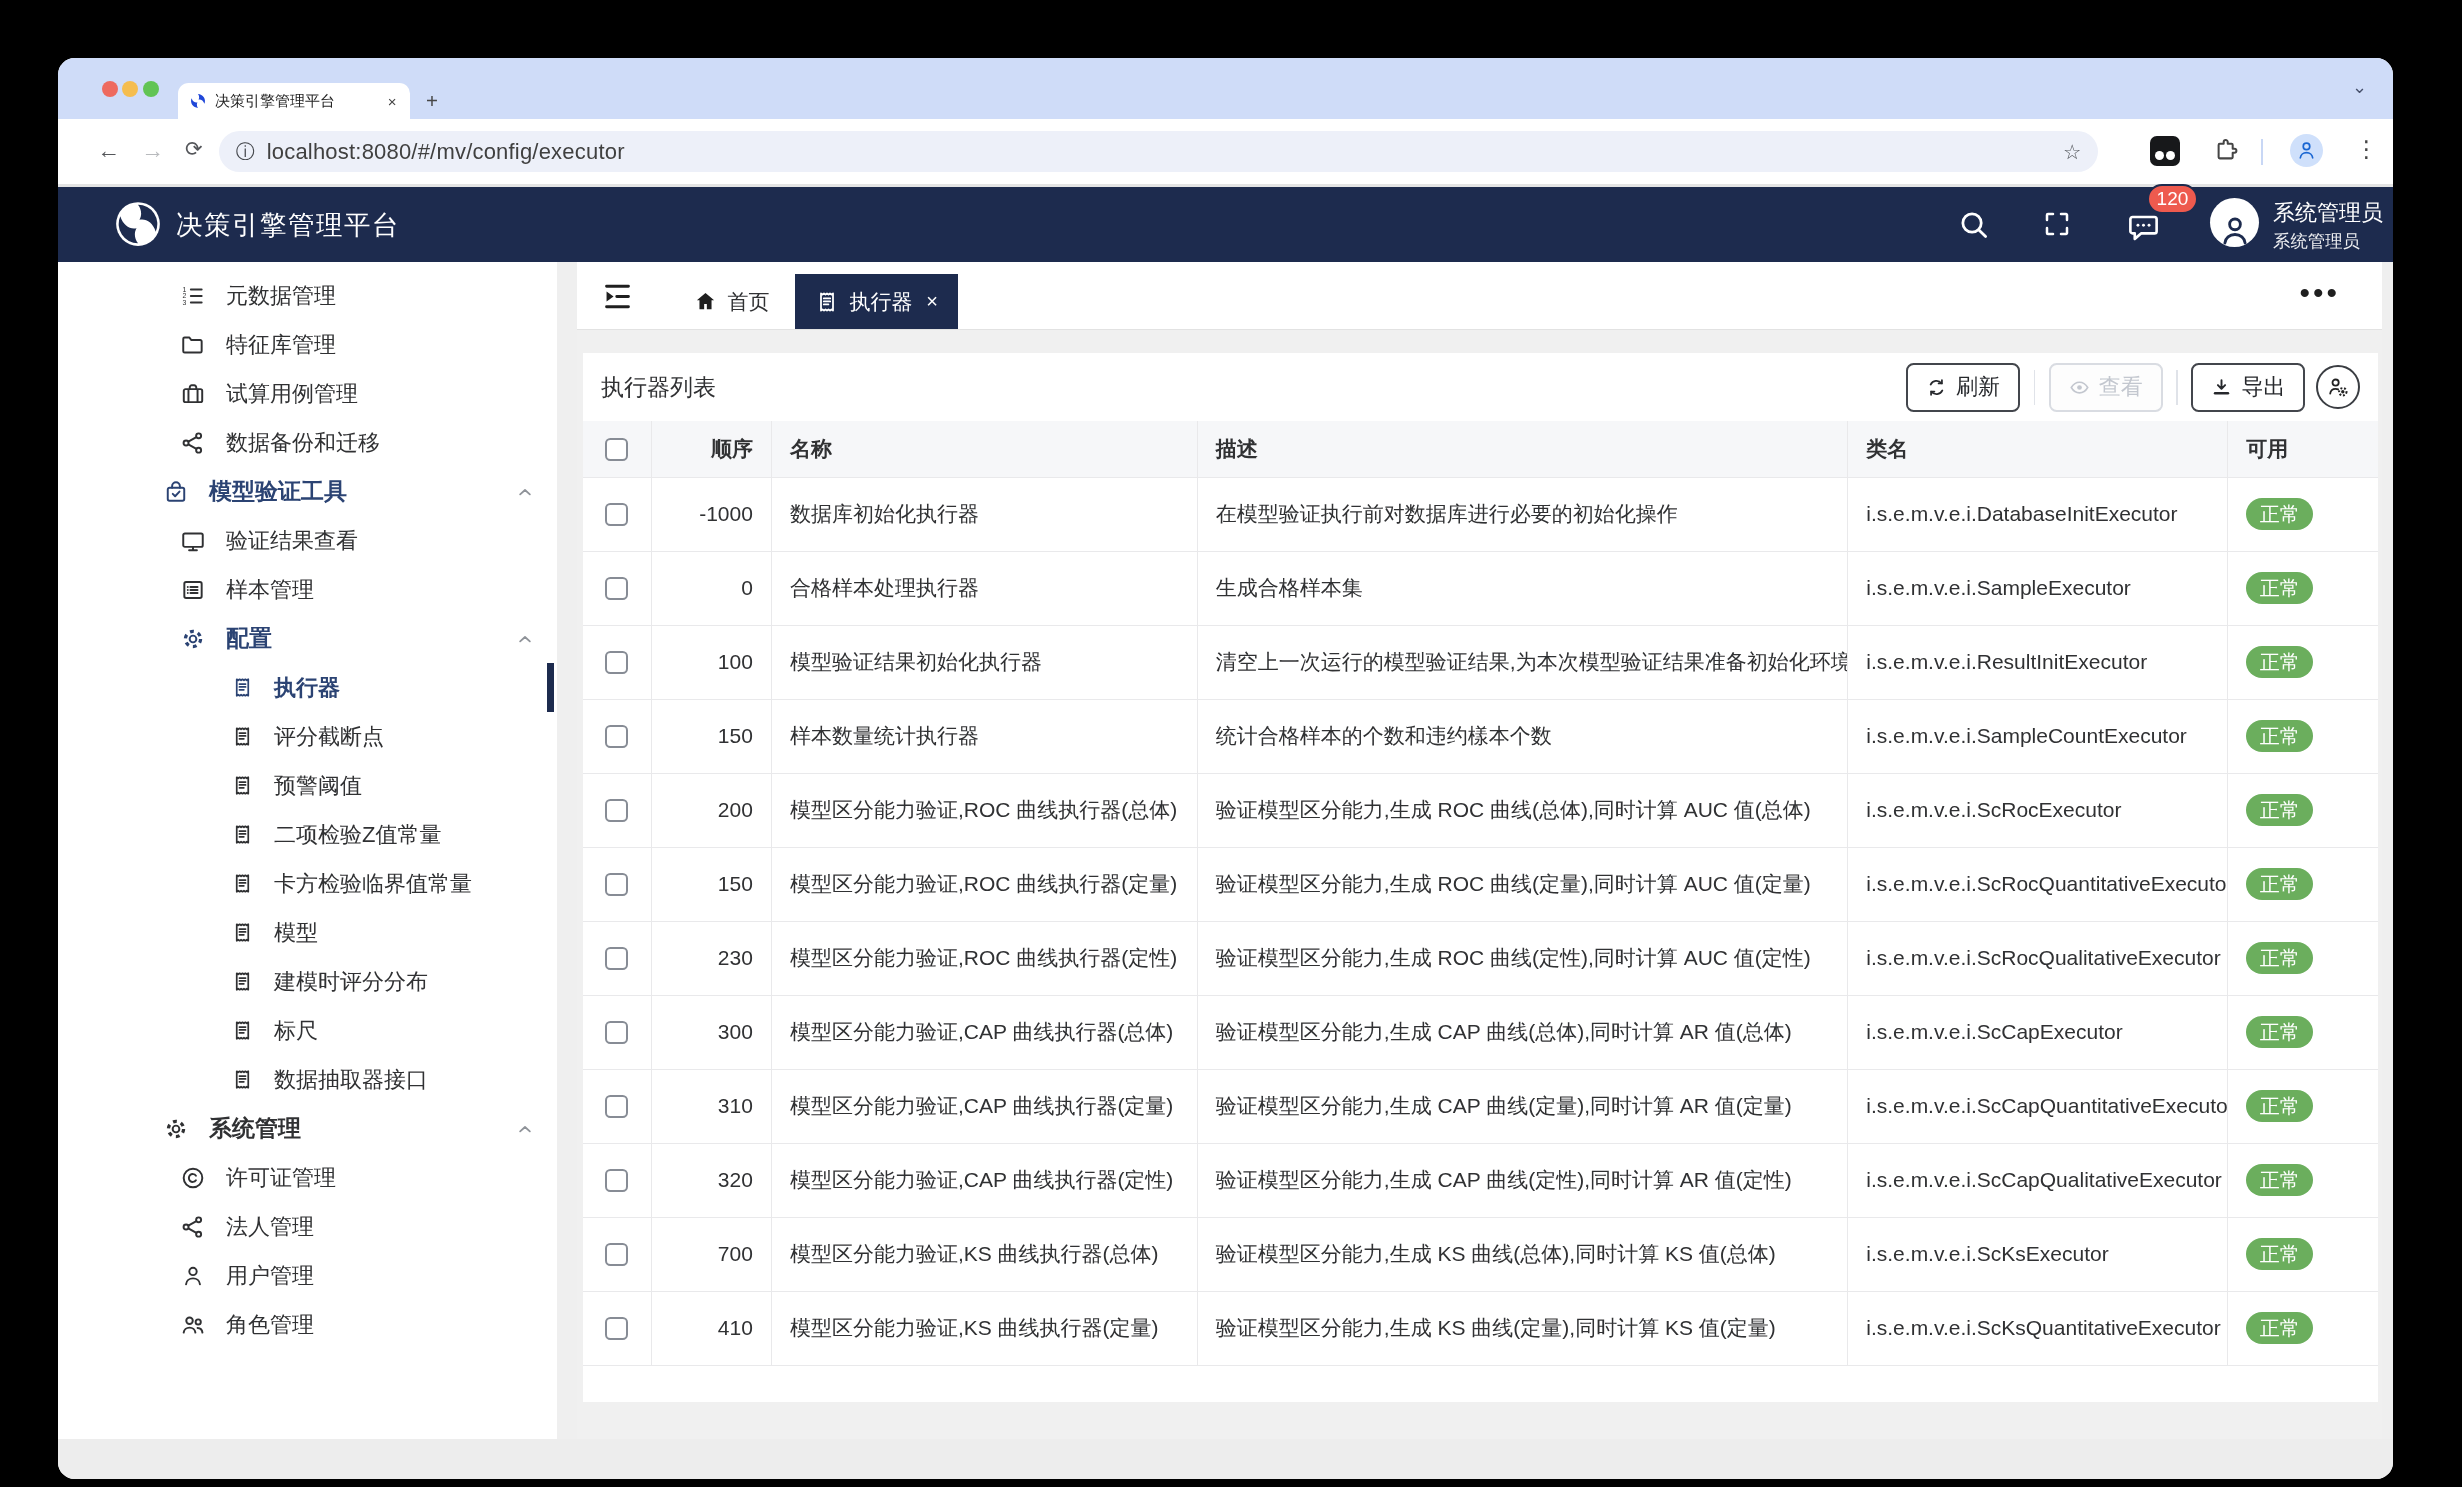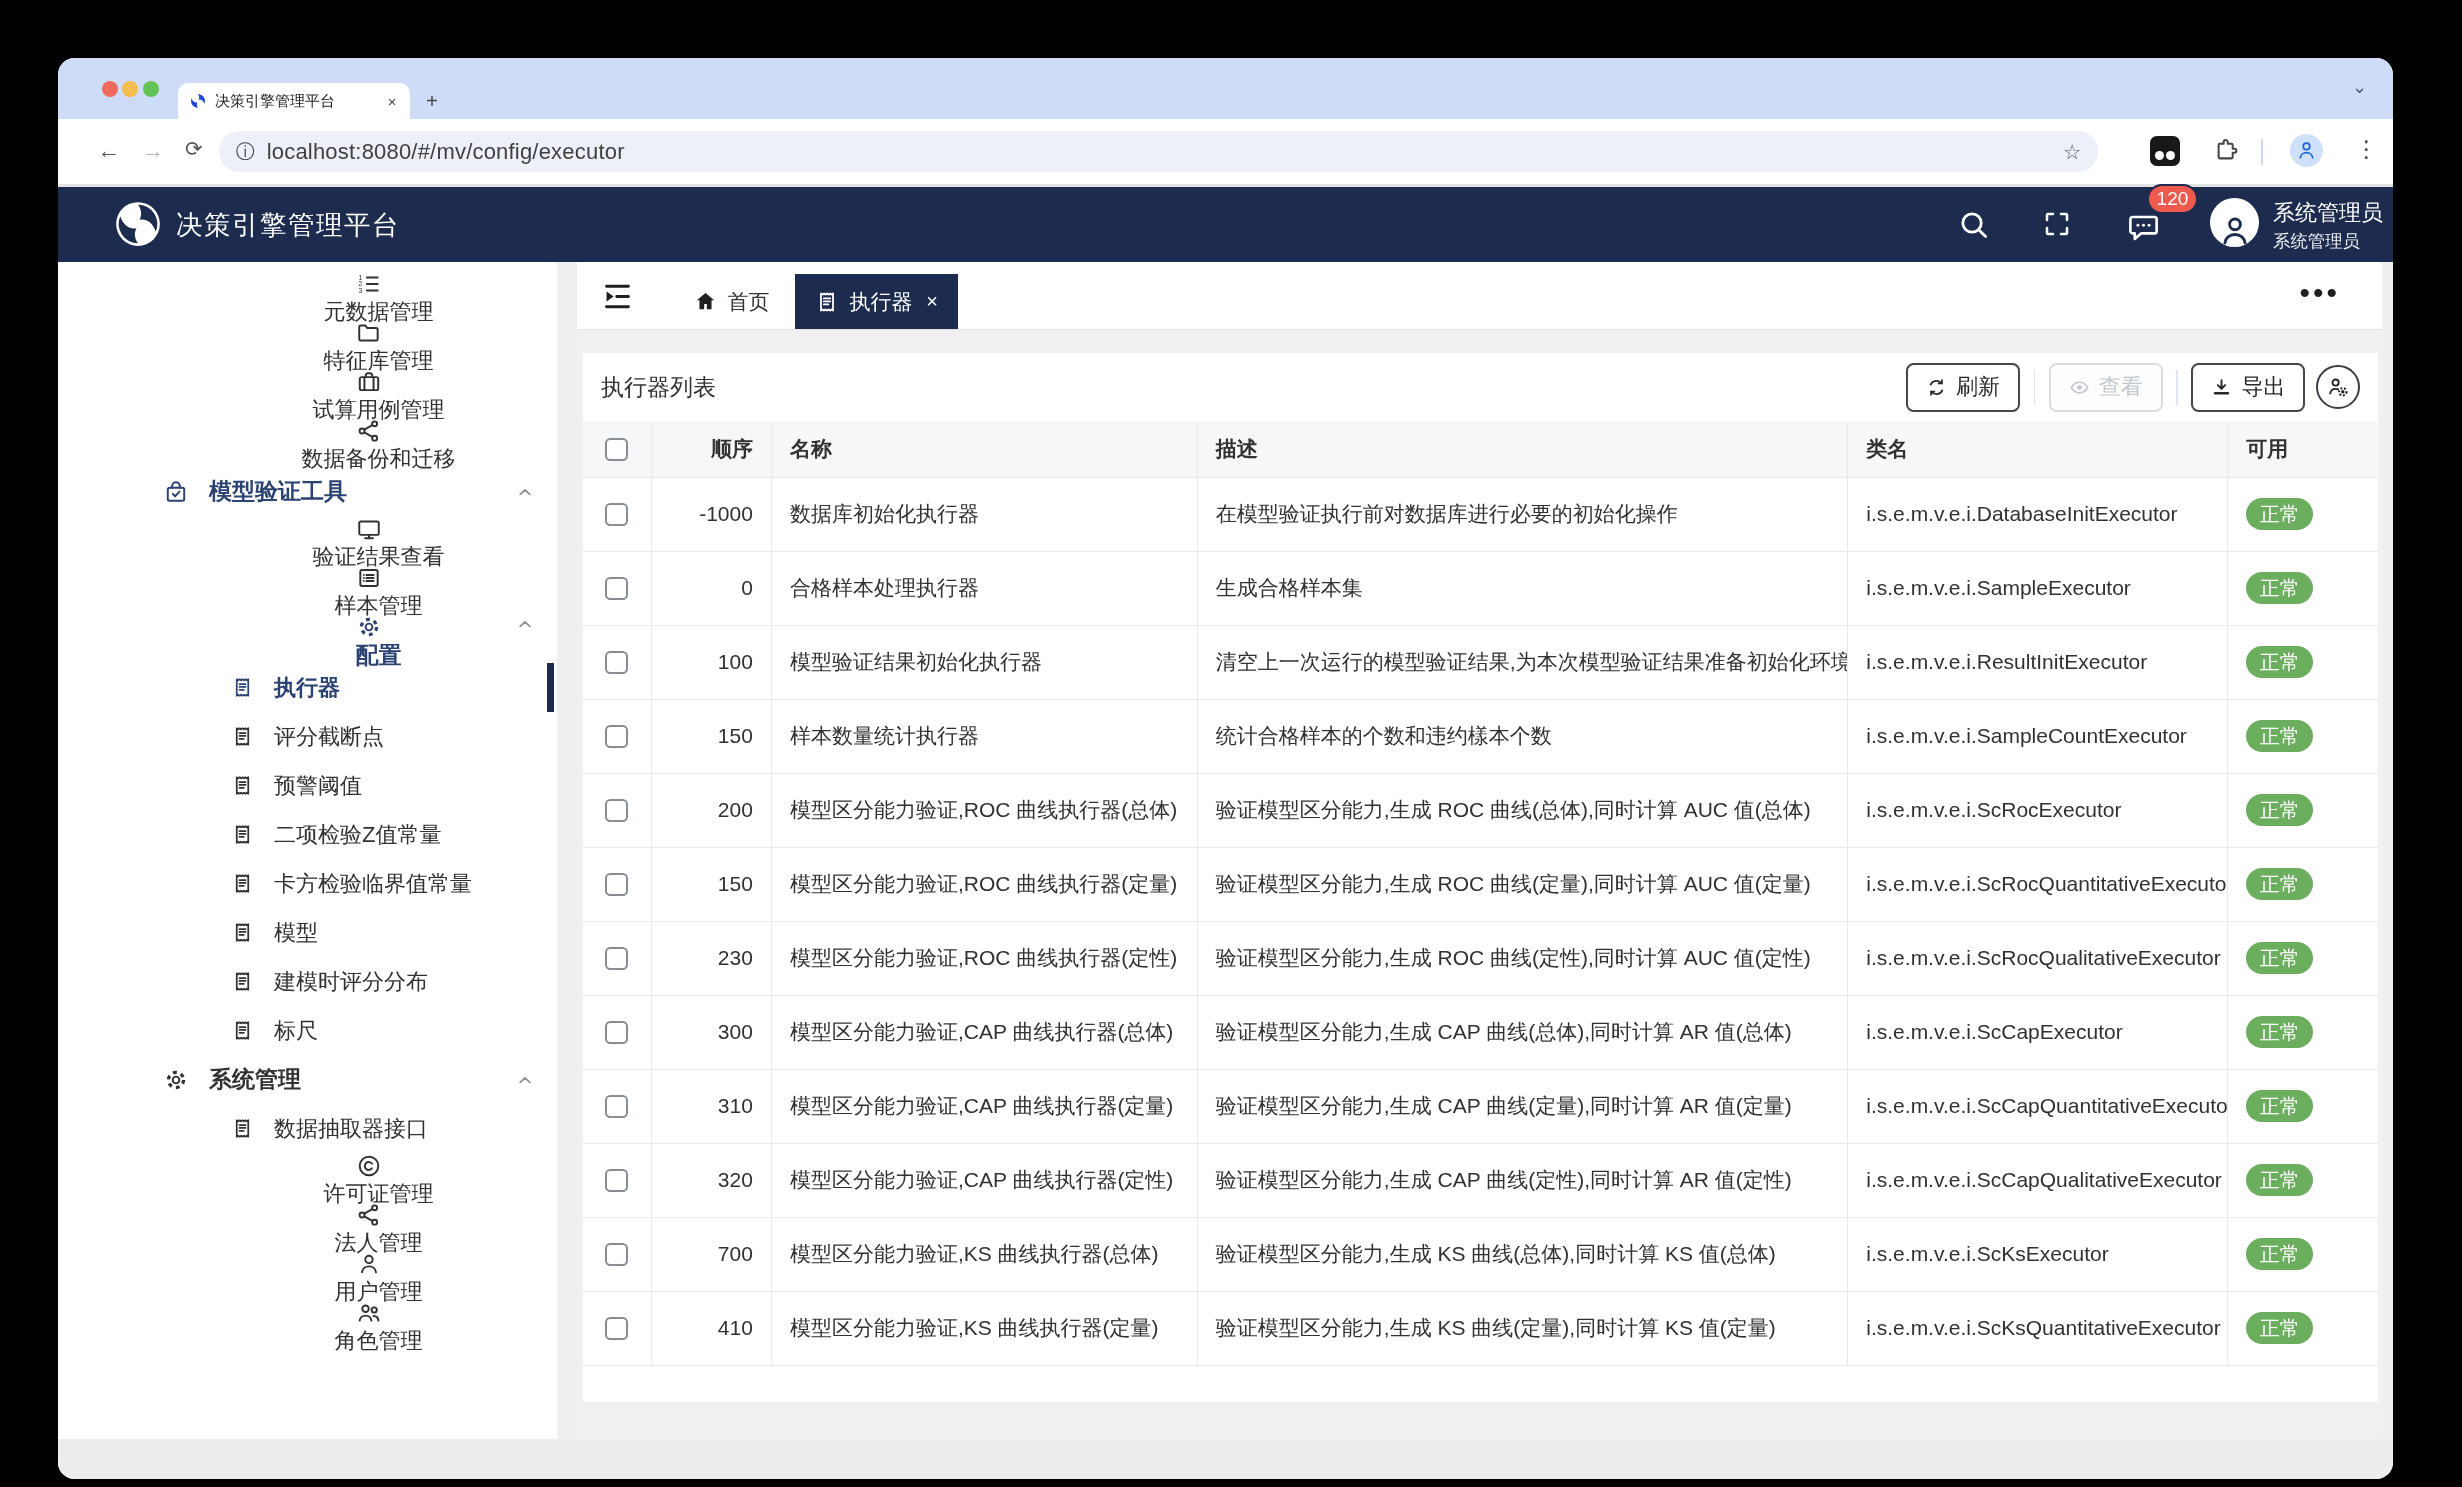--- a/index.html
+++ b/index.html
@@ -59,21 +59,21 @@
   .urole{position:absolute;left:2215px;top:42px;font-size:17.4px;opacity:.92;}
 
   
   .bodyrow{flex:1;display:flex;min-height:0;}
   .sidebar{position:relative;width:519px;background:#fff;flex:none;overflow:hidden;}
   .side-scroll{position:absolute;right:0;top:0;width:20px;height:100%;background:#efefef;}
   .side-list{padding-top:9px;}
   .side-item{position:relative;height:49px;display:flex;align-items:center;font-size:22px;color:#303133;cursor:pointer;}
   .side-item .ic{flex:none;width:26px;height:26px;margin-right:20px;color:#303133;}
   .side-item.lv0{padding-left:105px;font-family:Liberation Mono, monospace;}
-  .side-item.lv1{padding-left:122px;flex-direction:column;}
+  .side-item.lv1{padding-left:122px;}
   .side-item.lv2{padding-left:173px;}
   .side-item.lv2 .ic{width:23px;height:23px;}
   .side-item.grp{font-weight:700;font-size:23px;}
   .side-item.trail{color:#2b4373;}
   .side-item.trail .ic{color:#2b4373;}
   .side-item.sel{color:#2b4373;font-weight:600;}
   .side-item.sel .ic{color:#2b4373;}
   .side-item .chev{position:absolute;right:42px;width:20px;height:20px;color:#8f9399;}
   .side-item .selbar{position:absolute;right:23px;top:0;width:6.8px;height:49px;background:#1d2b4e;}
 
@@ -466,35 +466,35 @@
     <span>建模时评分分布</span>
 
   </div>
             <div class="side-item lv2">
     <svg class="ic" viewBox="0 0 30 30" width="23" height="23">
                 <use href="#i-receipt"></use>
               </svg>
     <span>标尺</span>
 
   </div>
+            <div class="side-item lv2">
+    <svg class="ic" viewBox="0 0 30 30" width="23" height="23">
+                <use href="#i-receipt"></use>
+              </svg>
+    <span>数据抽取器接口</span>
+
+  </div>
             <div class="side-item lv0 grp">
     <svg class="ic" viewBox="0 0 34 34" width="26" height="26">
                 <use href="#i-gear"></use>
               </svg>
     <span>系统管理</span>
     <svg class="chev" viewBox="0 0 26 26" width="20" height="20">
                 <use href="#i-chevup"></use>
               </svg>
-
-  </div>
-            <div class="side-item lv2">
-    <svg class="ic" viewBox="0 0 30 30" width="23" height="23">
-                <use href="#i-receipt"></use>
-              </svg>
-    <span>数据抽取器接口</span>
 
   </div>
             <div class="side-item lv1">
     <svg class="ic" viewBox="0 0 34 34" width="26" height="26">
                 <use href="#i-copyright"></use>
               </svg>
     <span>许可证管理</span>
 
   </div>
             <div class="side-item lv1">

